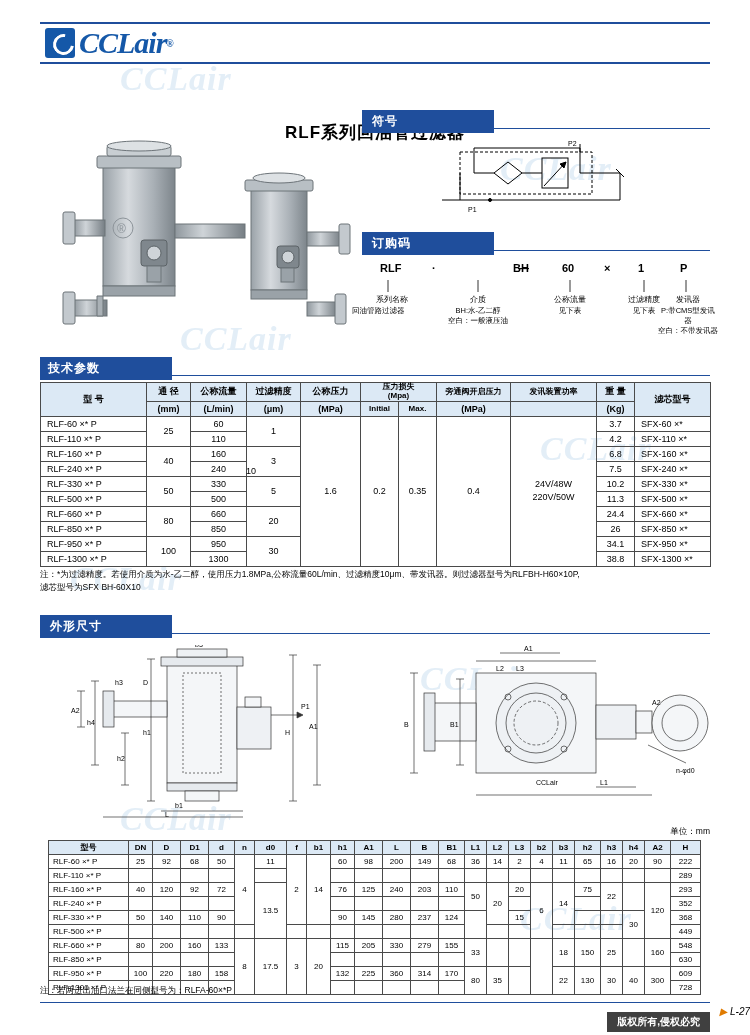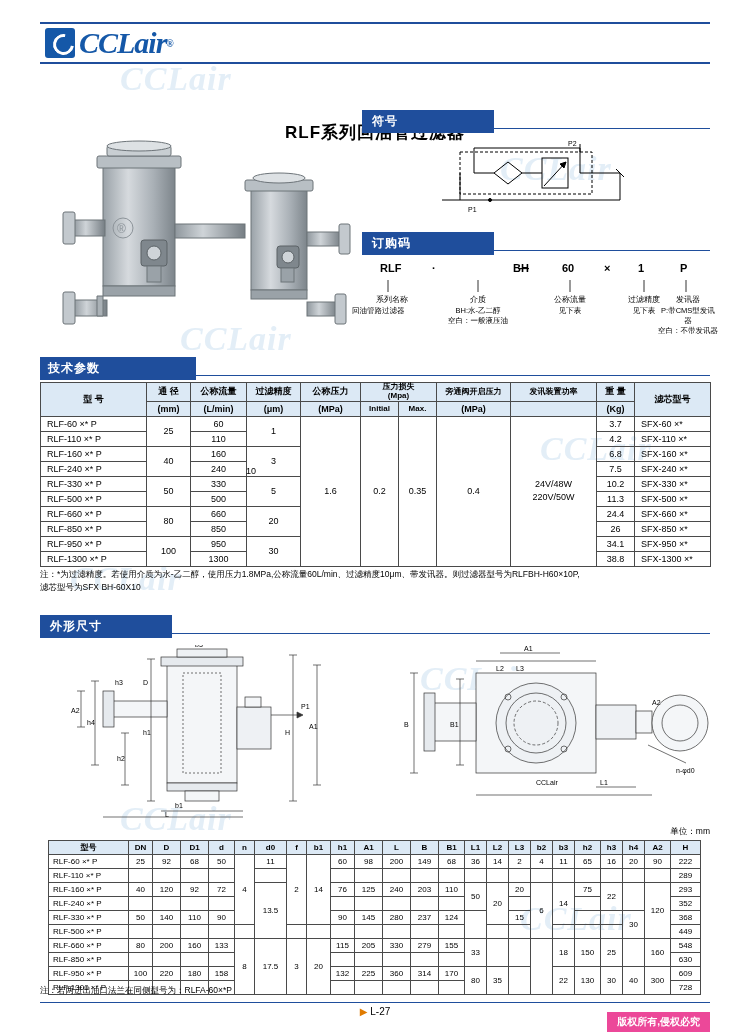--- a/index.html
+++ b/index.html
@@ -74,24 +74,24 @@
 
   .t2 { position:absolute; left:48px; top:840px;border-radius:10px; }
   .t2 td, .t2 th { border:1px solid #4a4a4a; text-align:center; padding:0; height:14px; font-size:8px; }
   .t2 .hd { background:#dce9f5; font-weight:bold; }
   .t2 .left { text-align:left; padding-left:4px; }
 
   .unit { position:absolute; right:40px; top:826px; font-size:8.5px; }
 
   
   .foot-rule { position:absolute; left:40px; top:1002px; width:670px; border-top:1.5px solid #1f4e9c; }
-  .page-no { position:absolute; left:0; top:1006px; width:750px; text-align:center; font-size:10px; }
+  .page-no { position:absolute; left:0; top:1006px; width:750px; text-align:right; font-size:10px;font-style:italic; }
   .page-arrow { color:#e07b00; font-size:10px; }
   .copyright {
-    position:absolute; right:40px; top:1012px; background:#ec4899; color:#fff;
+    position:absolute; right:40px; top:1012px; background:#404040; color:#fff;
     font-size:10px; font-weight:bold; padding:3px 10px;
   }
 
   svg { display:block; }
 </style>
 </head>
 <body>
 
 <div class="page">
 
@@ -234,21 +234,21 @@
     <div style="position:absolute; left:176px; top:44px; width:56px; text-align:center; font-size:7.5px;">见下表</div>
 
     <div style="position:absolute; left:250px; top:32px; width:56px; text-align:center; font-size:8px;">过滤精度</div>
     <div style="position:absolute; left:250px; top:44px; width:56px; text-align:center; font-size:7.5px;">见下表</div>
 
     <div style="position:absolute; left:300px; top:32px; width:44px; text-align:center; font-size:8px;">发讯器</div>
     <div style="position:absolute; left:292px; top:44px; width:60px; text-align:center; font-size:7.5px; white-space:pre-line; line-height:1.3;">P:带CMS型发讯器
 空白：不带发讯器</div>
   </div>
 
-  <div class="bar" style="left:40px; top:357px; width:156px;padding-left:8px;">技术参数</div>
+  <div class="bar" style="left:40px; top:357px; width:132px;padding-left:8px;">技术参数</div>
   <div class="bar-line" style="left:172px; top:375px; width:538px;"></div>
 
   <table class="t1">
     <colgroup>
       <col style="width:106px">
         <col style="width:44px">
         <col style="width:56px">
         <col style="width:54px">
       <col style="width:60px">
         <col style="width:38px">

